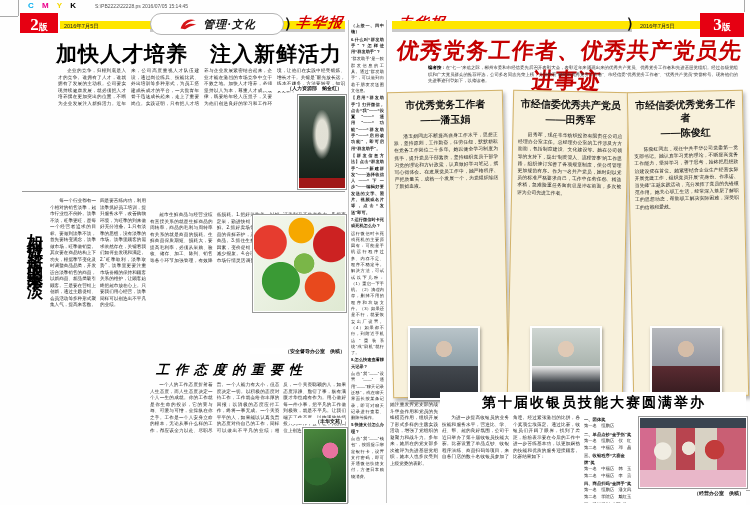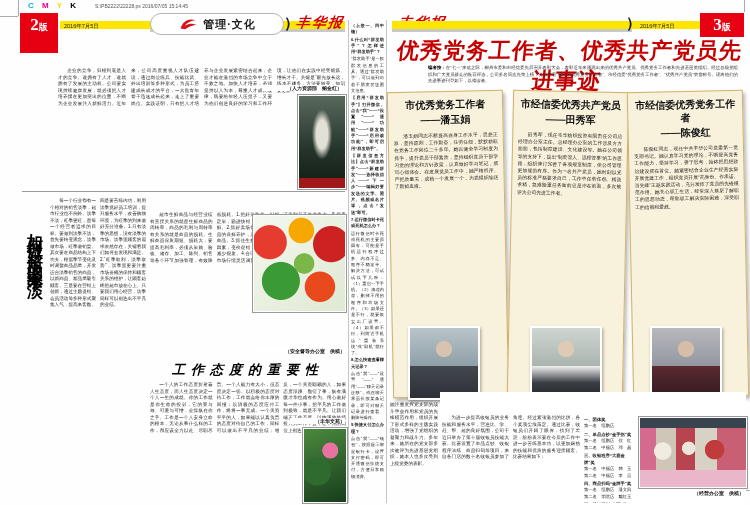--- a/index.html
+++ b/index.html
@@ -12,21 +12,21 @@
   .fileinfo{left:95px;top:3px;font-size:5px;color:#555;}
   .mark{background:#aaa;}
   
   .pagebox{background:#e60012;color:#fff;text-align:center;line-height:24px;font-weight:bold;}
   .pagebox .num{font-size:17px;font-family:"Liberation Serif","DejaVu Serif",serif;}
   .pagebox .word{font-size:9px;}
   .yellowbar{background:#ffe600;height:8px;}
   .barshadow{background:#c9c9c9;height:3px;}
   .tab{background:#fff;border:1px solid #b5b5b5;border-radius:11px;display:flex;align-items:center;
        justify-content:center;gap:4px;height:20px;}
-  .tab .section{font-size:11px;font-weight:bold;letter-spacing:1px;}
+  .tab .section{font-size:11px;font-weight:bold;letter-spacing:1px;font-style:italic;}
   .bracket{font-size:15px;font-weight:bold;color:#111;}
   .masthead{color:#d40000;font-family:"Liberation Serif","DejaVu Serif",serif;
             font-style:italic;font-weight:bold;font-size:14px;letter-spacing:2px;transform:skewX(-8deg);}
   .date{font-size:5.5px;color:#222;}
   
   .bodytxt{font-size:4.6px;line-height:1.42;text-align:justify;color:#222;overflow:hidden;text-indent:2em;}
   .cols2{column-count:2;column-gap:4px;}
   .cols3{column-count:3;column-gap:4px;}
   .cols4{column-count:4;column-gap:5px;}
   .credit{font-weight:bold;font-size:5px;text-align:right;color:#111;background:#fff;}
@@ -102,48 +102,49 @@
   <div class="abs mark" style="left:737px;top:490px;width:13px;height:1px"></div>
   <div class="abs mark" style="left:744px;top:0;width:1px;height:12px"></div>
   <div class="abs cmyk">
     <span class="c">C</span>
     <span class="m">M</span>
     <span class="y">Y</span>
     <span class="k">K</span>
   </div>
   <div class="abs fileinfo">S:\PB2222\22228.ps 2016/07/05 15:14:45</div>
 
-  <div class="abs pagebox" style="left:20px;top:13px;width:38px;height:40px">
+  <div class="abs pagebox" style="left:20px;top:13px;width:38px;height:20px">
     <span class="num">2</span><span class="word">版</span>
   </div>
   <div class="abs yellowbar" style="left:60px;top:21px;width:285px"></div>
   <div class="abs barshadow" style="left:150px;top:29px;width:195px"></div>
   <div class="abs date" style="left:64px;top:23px">2016年7月5日</div>
   <div class="abs tab" style="left:150px;top:13px;width:132px">
     <svg width="21" height="14" viewBox="0 0 24 16">
         <path d="M3 13 C6 3 14 1 20 4 C14 4 10 7 8 10 C12 7 17 7 21 9 C16 9 11 12 8 14 Z" fill="#d61518"></path>
       </svg>
     <span class="section">管理·文化</span>
   </div>
   <div class="abs bracket" style="left:284px;top:14px">）</div>
   <div class="abs masthead" style="left:296px;top:14px">丰华报</div>
 
+  <div class="abs hl-serif" style="left:56px;top:40px;width:286px;font-size:21px;letter-spacing:1px">加快人才培养　注入新鲜活力</div>
   <div class="abs bodytxt cols4" style="left:58px;top:68px;width:287px;height:120px">企业的竞争，归根到底是人才的竞争。谁拥有了人才，谁就拥有了发展的主动权。公司要实现持续健康发展，就必须把人才培养摆在更加突出的位置，不断为企业发展注入新鲜活力。近年来，公司高度重视人才队伍建设，通过岗位练兵、技能比武、外出培训等多种形式，为员工搭建成长成才的平台，一大批青年骨干迅速成长起来，走上了重要岗位。实践证明，只有把人才培养与企业发展紧密结合起来，企业才能在激烈的市场竞争中立于不败之地。加快人才培养，必须坚持以人为本，尊重人才成长规律，既要给年轻人压担子，又要为他们创造良好的学习和工作环境，让他们在实践中经受锻炼、增长才干。关键是“眼光放长远，练本不嫌多，方法要转变，知识要更新”。</div>
   <div class="abs credit" style="left:262px;top:85px;width:80px">（人力资源部　鲍金红）</div>
   <div class="abs photo photo-dancer" style="left:297px;top:94px;width:48px;height:94px"></div>
   <div class="abs rule" style="left:22px;top:191px;width:323px"></div>
 
   <div class="abs vtitle" style="left:24px;top:220px;height:205px">如何做好超市的淡季不淡</div>
   <div class="abs bodytxt cols2" style="left:50px;top:198px;width:96px;height:304px">每一个行业都有一个相对的销售淡季，超市行业也不例外。淡季不淡，旺季更旺，是每一个经营者追求的目标。要做到淡季不淡，首先要转变观念，淡季做市场，旺季做销量。其次要在商品结构上下功夫，根据季节变化及时调整商品品类，开发适合淡季销售的商品，以新商品、新品类吸引顾客。三是要在营销上创新，通过主题促销、会员活动等多种形式聚集人气，提高来客数。四是要苦练内功，利用淡季抓好员工培训，提升服务水平，改善购物环境，为旺季的到来做好充分准备。1.只有淡季的思想，没有淡季的市场。淡季里顾客的需求依然存在，关键看我们如何去发现和满足。2.“旺季取利，淡季取势”，淡季里更要注重市场份额的保持和顾客关系的维护，让顾客始终把超市放在心上。只要我们用心经营，淡季同样可以创造出不平凡的业绩。</div>
 
   <div class="abs bodytxt cols3" style="left:150px;top:212px;width:196px;height:143px">超市生鲜商品与经营业绩有直接关系的就是生鲜商品的周转率，商品的毛利与周转率有关系的就是商品的损耗。生鲜商品保质期短、损耗大，要提高毛利率，必须从采购、验收、储存、加工、陈列、销售等各个环节加强管理，有效降低损耗。1.把好采购关，以销定采，勤进快销，保证商品新鲜。2.抓好卖场管理，做好商品的保鲜养护，及时处理临期商品。3.抓住生鲜商品的死损因素，变价促销，先期处理，减少报废。4.合理定价，根据市场行情灵活调整售价，既保证毛利又不失竞争力。5.提高员工操作技能，减少加工环节的损耗。生鲜经营是一项系统工程，不是单靠提高售价就可以解决所有问题的，只有把细节管理落到实处，才能真正提高生鲜商品的毛利率。</div>
   <div class="abs photo photo-veg" style="left:252px;top:214px;width:93px;height:97px"></div>
   <div class="abs credit" style="left:250px;top:348px;width:95px">（安全督导办公室　供稿）</div>
 
-  <div class="abs att-title" style="left:150px;top:361px;width:196px">工作态度的重要性</div>
+  <div class="abs att-title" style="left:134px;top:361px;width:196px">工作态度的重要性</div>
   <div class="abs bodytxt cols3" style="left:150px;top:382px;width:196px;height:120px">一个人的工作态度折射着人生态度，而人生态度决定一个人一生的成就。你的工作就是你生命的投影，它的荣与辱、可爱与可憎，全操纵在你之手。工作是一个人安身立命的根本，无论从事什么样的工作，都应该全力以赴、尽职尽责。一个人能力有大小，但态度决定一切。以积极的态度对待工作，工作就会给你丰厚的回报；以消极的态度应付工作，终将一事无成。一个天资平平的人，如果能以认真负责的态度对待自己的工作，同样可以做出不平凡的业绩；相反，一个天资聪颖的人，如果态度浮躁、敷衍了事，纵有满腹才华也难有作为。用心做好每一件小事，把平凡的工作做到极致，就是不平凡。让我们端正工作态度，以饱满的热情投入到工作中去，在平凡的岗位上创造出不平凡的成绩。</div>
   <div class="abs credit" style="left:290px;top:418px;width:55px">（丰华文苑）</div>
   <div class="abs photo photo-lotus" style="left:302px;top:427px;width:44px;height:75px"></div>
 
   <div class="abs gutter">
     <p class="g-note">（上接一、四中缝）</p>
     <p class="g-q">6.什么叫“群发助手”？怎样使用“群发助手”？</p>
     <p>“群发助手”是一款群发信息的工具。通过“群发助手”，可以做到向若干朋友发送图文信息。</p>
     <p class="g-h">【启用“群发助手”】打开微信，点击“我”——“设置”——“通用”——“功能”——“群发助手”——“启用该功能”，即可启用“群发助手”。</p>
     <p class="g-h">【群发信息方法】点击“群发助手”——“新建群发”——选择收信人——“下一步”——编辑好要发送的文字、照片、视频或名片等，点击“发送”即可。</p>
@@ -183,20 +184,21 @@
     <div class="prof-title">市经信委优秀党务工作者</div>
     <div class="prof-name">——陈俊红</div>
     <div class="prof-body" style="height:215px">陈俊红同志，现任中共丰华公司党委第一党支部书记。她认真学习党的理论，不断提高党务工作能力，坚持学习，善于思考，始终把思想政治建设摆在首位。她紧密结合企业生产经营实际开展党建工作，组织党员开展“亮身份、作承诺、当先锋”主题实践活动，充分发挥了党员的先锋模范作用。她关心职工生活，经常深入基层了解职工的思想动态，帮助职工解决实际困难，深受职工的信赖和爱戴。</div>
   </div>
   <div class="abs portrait" style="left:408px;top:326px;width:68px;height:70px"></div>
   <div class="abs portrait v2" style="left:530px;top:326px;width:68px;height:70px"></div>
   <div class="abs portrait v3" style="left:650px;top:326px;width:68px;height:70px"></div>
   <div class="abs bodytxt" style="left:390px;top:402px;width:48px;height:100px;text-indent:0">她注重发挥党支部的战斗堡垒作用和党员的先锋模范作用，组织开展了形式多样的主题实践活动，增强了党组织的凝聚力和战斗力。多年来，她所在的党支部多次被评为先进基层党组织，她本人也多次受到上级党委的表彰。</div>
 
   <div class="abs contest" style="left:440px;top:392px;width:306px;height:113px"></div>
+  <div class="abs hl-serif" style="left:448px;top:394px;width:292px;font-size:14px;letter-spacing:2px">第十届收银员技能大赛圆满举办</div>
   <div class="abs bodytxt cols2" style="left:442px;top:415px;width:138px;height:88px">为进一步提高收银员的业务技能和服务水平，营造比、学、赶、帮、超的良好氛围，公司于近日举办了第十届收银员技能大赛。比赛设置了单品点钞、收银程序演练、商品扫码等项目，来自各门店的数十名收银员参加了角逐。经过紧张激烈的比拼，各个奖项尘埃落定。通过比赛，收银员们开阔了眼界，找到了差距，纷纷表示要在今后的工作中进一步苦练基本功，以更加娴熟的技能和优质的服务迎接顾客。比赛结果如下：</div>
   <div class="abs awards" style="left:584px;top:415px;width:50px;height:88px">
     <div class="cat">一、团体奖</div>
     <div>第一名　恒鹏店</div>
     <div class="cat">二、单品点钞“金手指”奖</div>
     <div>第一名　恒鹏店　仪　红</div>
     <div>第二名　中福店　邓　晶</div>
     <div class="cat">三、收银程序“大赛金牌”奖</div>
     <div>第一名　中福店　韩　玉</div>
     <div>第二名　中福店　李　贵</div>

